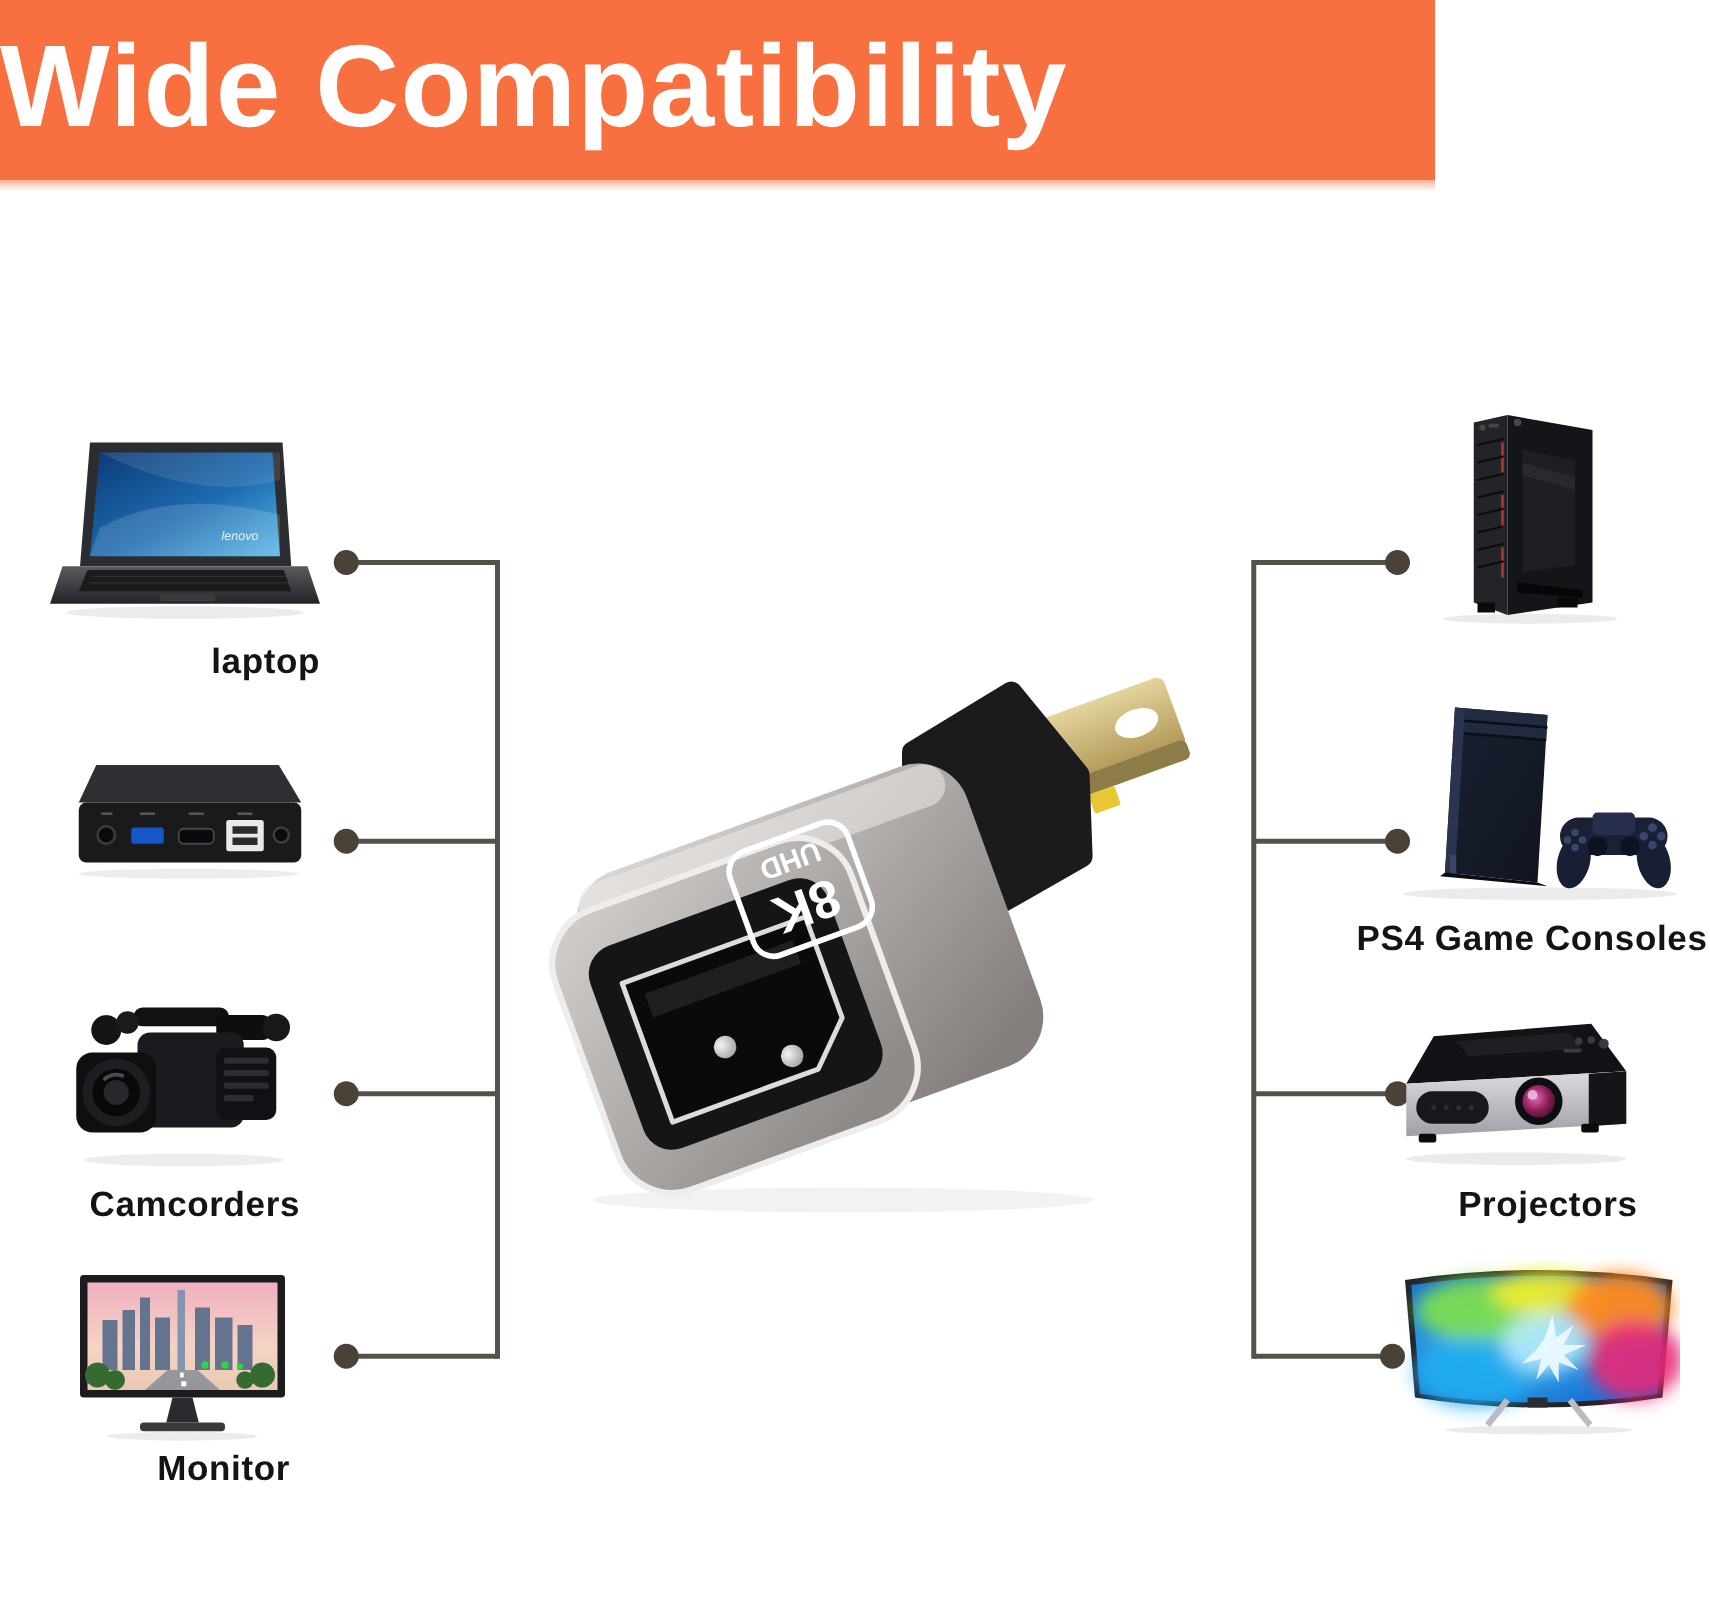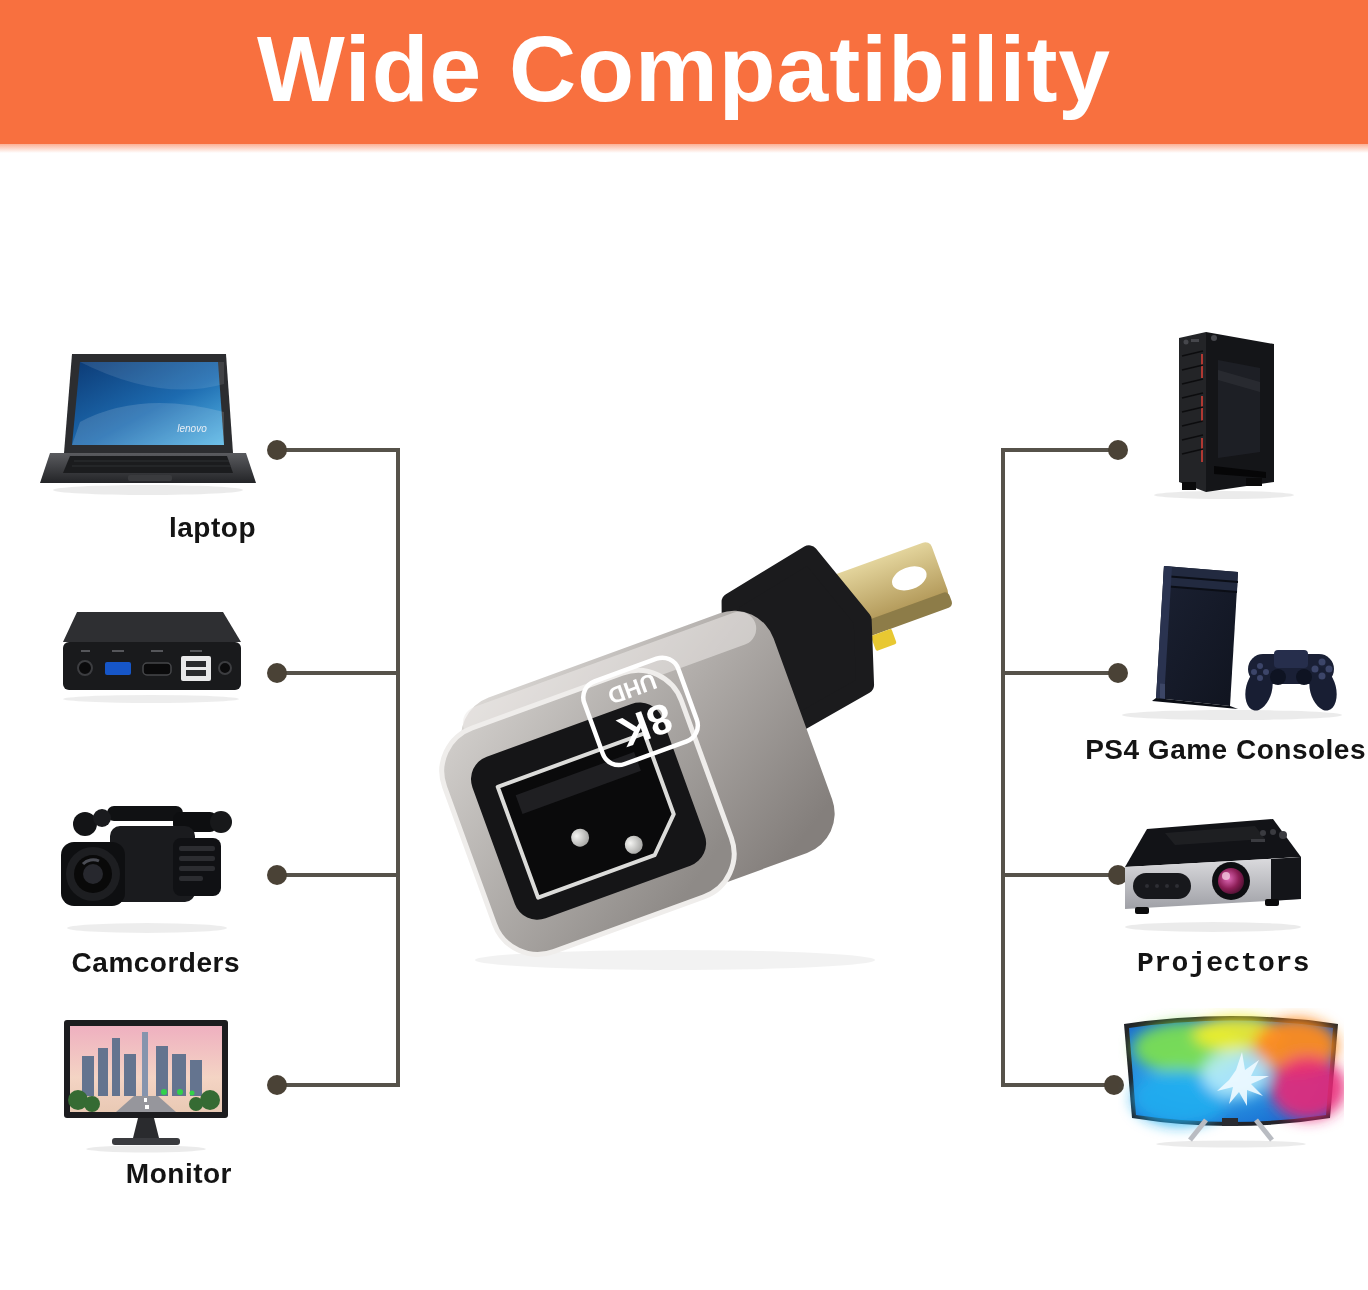--- a/index.html
+++ b/index.html
@@ -2,23 +2,23 @@
 <html style="--page-bg: #FFFFFF; --banner-bg: #F8703F; --banner-text: #FFFFFF; --label-text: #141414; --line: #56524A; --dot: #4A4236; --adapter-metal: #A9A5A2; --adapter-gold: #C3AC6B;"><head>
 <meta charset="utf-8">
 <style>
   html,body{margin:0;padding:0;}
   body{
     width:1368px;height:1290px;position:relative;overflow:hidden;
     background:var(--page-bg,#fff);
     font-family:"Liberation Sans","DejaVu Sans",sans-serif;
   }
   .banner{
-    position:absolute;left:0;top:0;width:1368px;height:144px;
+    position:absolute;left:0;top:0;width:1148px;height:144px;
     background:var(--banner-bg,#F8703F);
-    display:flex;align-items:center;justify-content:center;
+    display:flex;align-items:center;
   }
   .banner::after{
     content:"";position:absolute;left:0;top:144px;width:100%;height:9px;
     background:linear-gradient(to bottom,rgba(248,112,63,.55),rgba(248,112,63,0));
   }
   .banner h1{
     margin:0;color:var(--banner-text,#fff);
     font-size:93px;font-weight:700;letter-spacing:1px;line-height:1;
     padding-bottom:6px;
   }
@@ -252,21 +252,21 @@
           <circle cx="277" cy="111" r="3.5"></circle>
           <circle cx="263" cy="111" r="3.5"></circle>
           <circle cx="270" cy="118" r="3.5"></circle>
         </g>
     </g>
     <ellipse cx="180" cy="157" rx="110" ry="5" fill="#000" opacity="0.08"></ellipse>
   </svg>
   <figcaption class="cap-m6">PS4 Game Consoles</figcaption>
 </figure>
 
-<figure class="device" style="left:1105px;top:815px;width:205px;font-family:Liberation Mono, monospace;">
+<figure class="device" style="left:1105px;top:815px;width:205px;">
   <svg width="205" height="122" viewBox="0 0 205 122">
     <defs>
       <linearGradient id="projsilver" x1="0" y1="0" x2="0" y2="1">
         <stop offset="0" stop-color="#dcdcdf"></stop>
           <stop offset="1" stop-color="#9fa0a6"></stop>
       </linearGradient>
       <radialGradient id="projlens" cx="0.4" cy="0.4" r="0.8">
         <stop offset="0" stop-color="#e06ab8"></stop>
           <stop offset=".5" stop-color="#8c1e56"></stop>
           <stop offset="1" stop-color="#2a0a1c"></stop>

